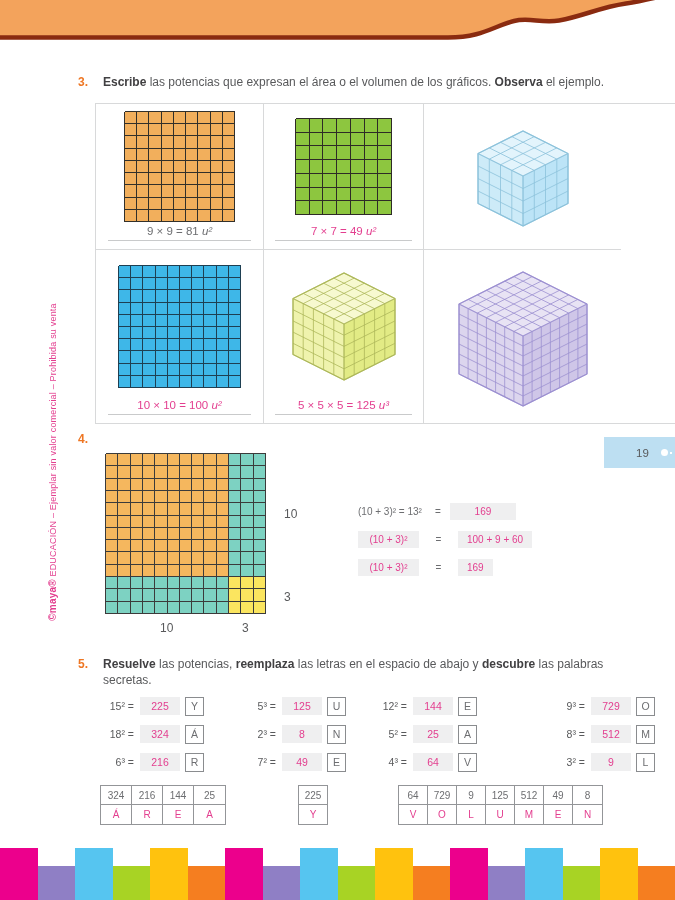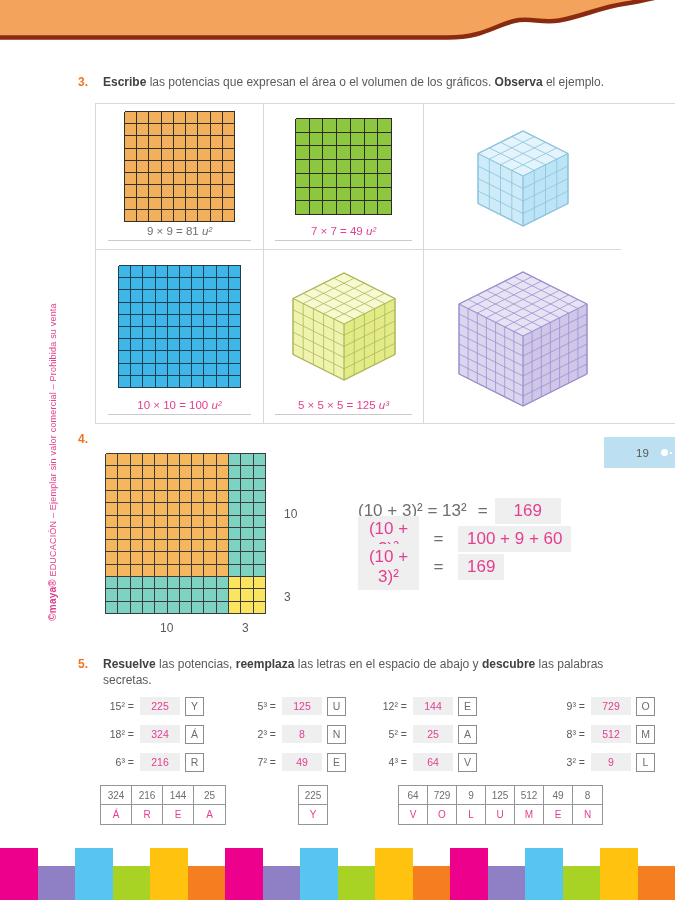--- a/index.html
+++ b/index.html
@@ -34,21 +34,21 @@
   .fig-wrap { flex:1; display:flex; align-items:center; justify-content:center; padding-top:4px; }
   .caption { width:86%; text-align:center; font-size:11.5px; padding-bottom:3px; margin-bottom:8px;
              border-bottom:1px solid #C9CACB; }
   .caption .unit { font-style:italic; }
   .cap-gray { color:#6D6E71; }
   .cap-pink { color:#E33E8F; }
 
   
   .ex4-fig { position:absolute; left:105px; top:453px; width:160px; height:160px; }
   .dim-label { position:absolute; font-size:12px; color:#58595B; }
-  .equations { position:absolute; left:358px; top:501px; font-size:17px; color:#6D6E71; }
+  .equations { position:absolute; left:358px; top:501px; font-size:10px; color:#6D6E71; }
   .eq-row { display:flex; align-items:center; height:20px; margin-bottom:8px; }
   .eq-sign { width:24px; text-align:center; }
   .eq-box { background:#EFEFF0; color:#E33E8F; text-align:center; padding:3px 9px; }
   .r1 .eq-box { min-width:66px; }
   .r2 .eq-box { min-width:108px; margin-left:8px; }
   .r3 .lbox, .r4 .lbox { width:61px; padding:3px 0; }
   .r3 .eq-sign, .r4 .eq-sign { width:39px; }
   .r3 .eq-box.rb { min-width:66px; }
   .r1 .eq-sign { margin-left:4px; }
 

